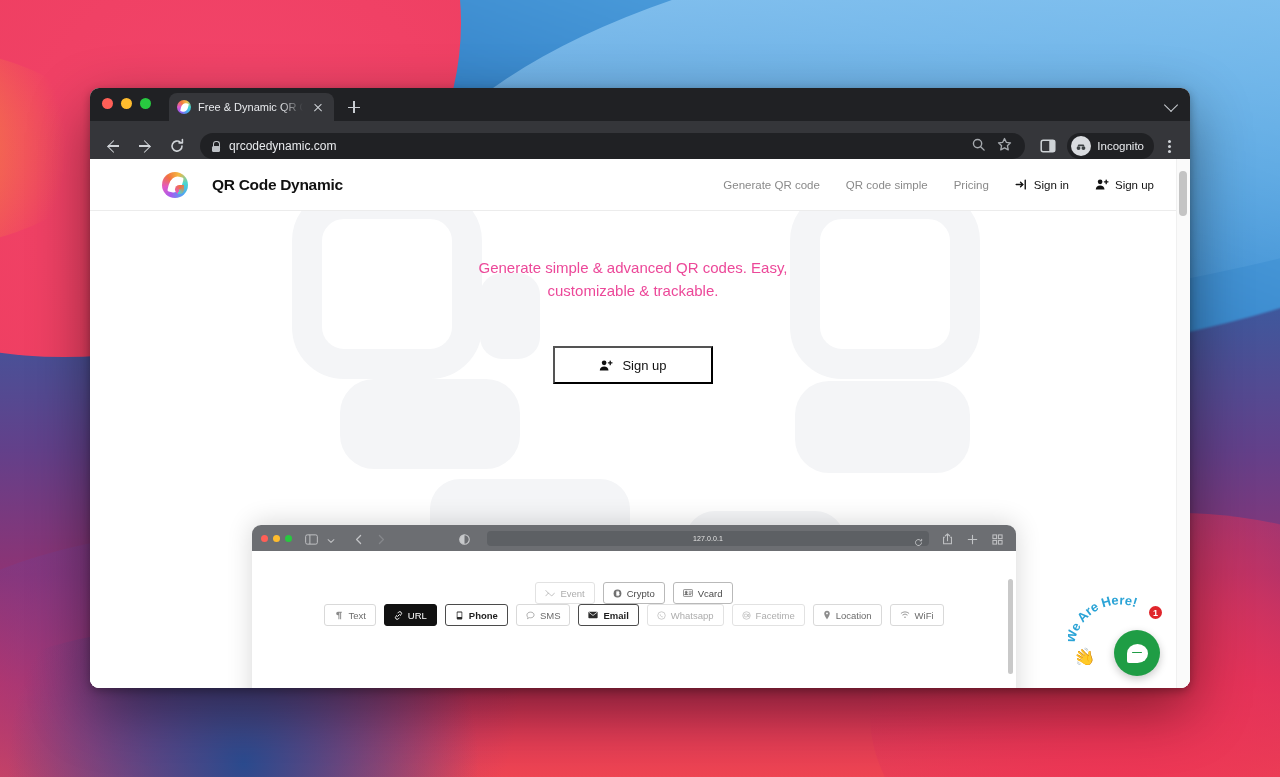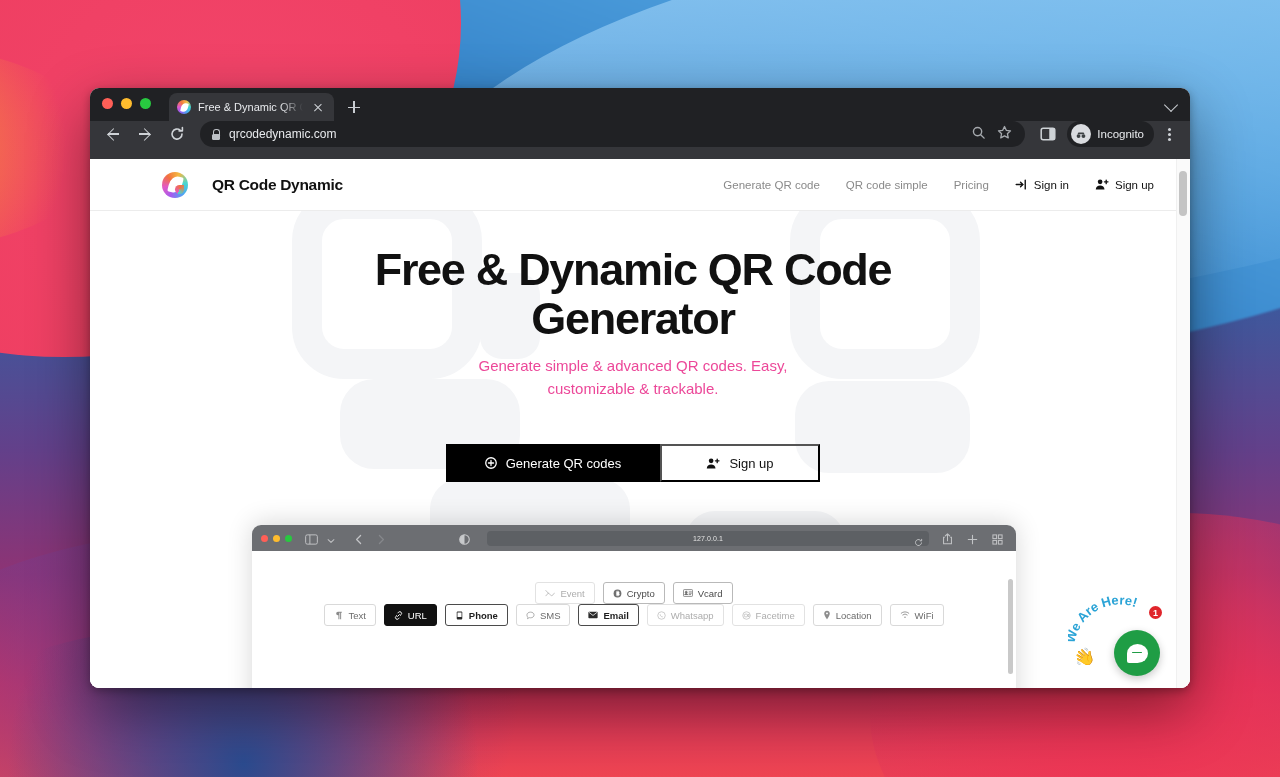--- a/index.html
+++ b/index.html
@@ -106,21 +106,21 @@
   .winchev {
     position:absolute; right:12px; top:9px; width:14px; height:14px;
   }
   .winchev::before{
     content:""; position:absolute; left:2px; top:3px; width:9px; height:9px;
     border-right:1.6px solid #c9cdd2; border-bottom:1.6px solid #c9cdd2;
     transform:rotate(45deg);
   }
 
   .toolbar {
-    height:38px; background:#35363a; display:flex; align-items:flex-start;
+    height:38px; background:#35363a; display:flex; align-items:flex-end;
     padding:0 10px; gap:6px;
   }
   .navbtn { width:26px; height:26px; position:relative; flex:0 0 26px; }
   .arrow-l::before, .arrow-r::before {
     content:""; position:absolute; left:9px; top:8.5px; width:8px; height:8px;
     border-left:1.7px solid #cfd3d7; border-bottom:1.7px solid #cfd3d7;
   }
   .arrow-l::before{ transform:rotate(45deg); }
   .arrow-r::before{ transform:rotate(-135deg); left:8px; }
   .arrow-l::after{
@@ -422,31 +422,23 @@
           <div class="qr-corner" style="left:202px; top:-22px; width:190px; height:190px; border-radius:52px;"></div>
           <div class="qr-corner" style="left:700px; top:-22px; width:190px; height:190px; border-radius:52px;"></div>
           <div class="qr-sq" style="left:250px; top:168px; width:180px; height:90px; border-radius:34px;"></div>
           <div class="qr-sq" style="left:705px; top:170px; width:175px; height:92px; border-radius:34px;"></div>
           <div class="qr-sq" style="left:340px; top:268px; width:200px; height:140px; border-radius:30px;"></div>
           <div class="qr-sq" style="left:595px; top:300px; width:160px; height:110px; border-radius:30px;"></div>
           <div class="qr-sq" style="left:390px; top:62px; width:60px; height:86px; border-radius:22px;"></div>
         </div>
 
         <div class="hero-inner">
-          <h1 class="hero-h1">Free &amp; Dynamic QR Code Generator</h1>
           <p class="hero-sub">Generate simple &amp; advanced QR codes. Easy, customizable &amp; trackable.</p>
 
           <div class="hero-cta">
-            <button class="btn-primary">
-              <svg width="12" height="12" viewBox="0 0 16 16">
-                <circle cx="8" cy="8" r="7" fill="none" stroke="#fff" stroke-width="1.7"></circle>
-                <path d="M8 4.6v6.8M4.6 8h6.8" stroke="#fff" stroke-width="1.7" stroke-linecap="round"></path>
-              </svg>
-              <span>Generate QR codes</span>
-            </button>
 
             <button class="btn-ghost">
               <svg width="14" height="13" viewBox="0 0 18 16">
                 <circle cx="6.6" cy="4.6" r="3" fill="#111"></circle>
                 <path d="M1 14.4c0-3.1 2.5-5 5.6-5s5.6 1.9 5.6 5z" fill="#111"></path>
                 <path d="M14.4 2.3v4.6M12.1 4.6h4.6" stroke="#111" stroke-width="1.7" stroke-linecap="round"></path>
               </svg>
               <span>Sign up</span>
             </button>
           </div>

